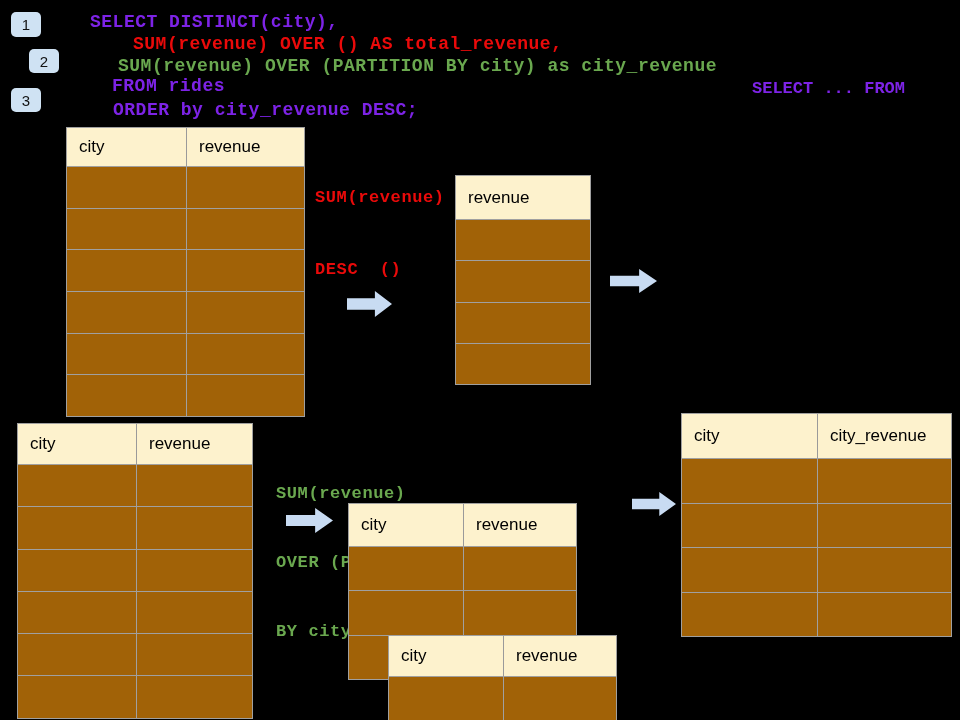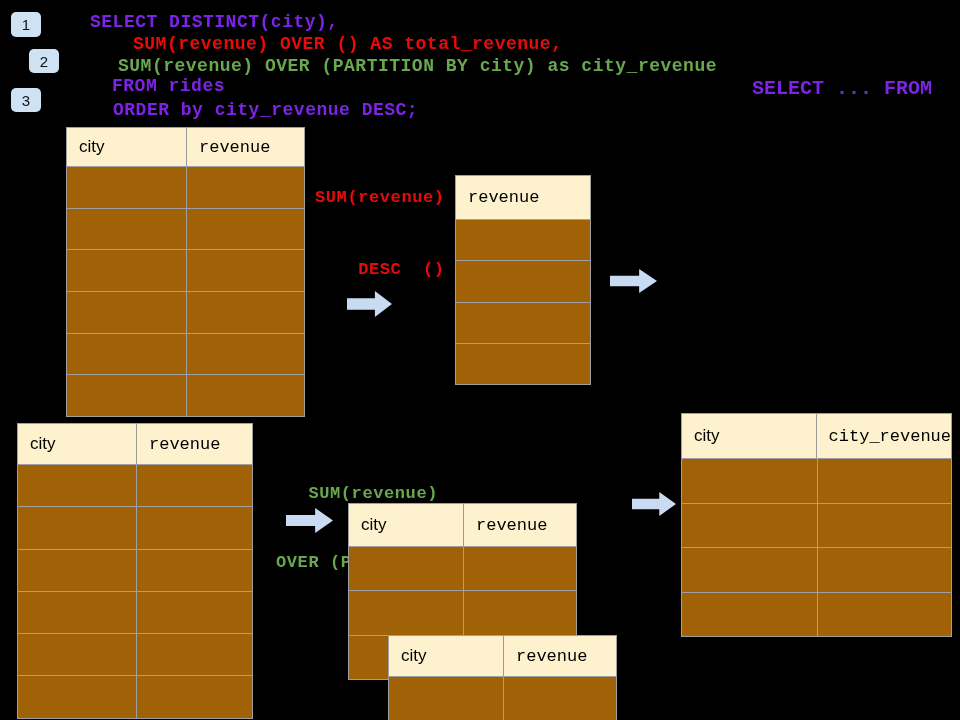--- a/index.html
+++ b/index.html
@@ -11,43 +11,43 @@
   
   .badge{
     position:absolute;background:var(--badge-fill,#cfe2f3);
     border-radius:5px;color:#111;
     display:flex;align-items:center;justify-content:center;
     font-size:15px;font-family:"Liberation Sans",sans-serif;
   }
   
   .code{
     position:absolute;font-family:"Liberation Mono",monospace;
-    font-weight:bold;white-space:pre;text-align:right;
+    font-weight:bold;white-space:pre;
   }
   .sql-line{font-size:18px;line-height:22px;letter-spacing:0.5px;}
   [data-color="purple"]{color:var(--purple,#7d23e6);}
   [data-color="red"]{color:var(--red,#ea0a0a);}
   [data-color="green"]{color:var(--green,#6aa84f);}
-  .snippet{font-size:20px;line-height:20px;color:var(--purple,#7d23e6);}
+  .snippet{font-size:17px;line-height:20px;color:var(--purple,#7d23e6);}
   .ann{font-size:17px;letter-spacing:0.6px;}
   .ann-red{color:var(--red,#ea0a0a);line-height:24px;}
   .ann-green{color:var(--green,#6aa84f);line-height:23px;}
   
   .tbl{
     position:absolute;display:flex;flex-direction:column;
     background:#a16207;border:1px solid var(--table-line,#a0a0a0);
     box-sizing:border-box;
   }
   .hrow{display:flex;background:var(--table-header-fill,#fdf2cd);box-sizing:border-box;}
   .hcell{
     display:flex;align-items:center;box-sizing:border-box;
     padding-left:12px;font-size:17px;color:#000;
     border-right:1px solid #9a9a9a;
   }
-  .hcell:last-child{border-right:none;font-family:Liberation Mono, monospace;}
+  .hcell:last-child{border-right:none;}
   .trow{display:flex;box-sizing:border-box;border-top:1px solid var(--table-line,#a0a0a0);}
   .tcell{box-sizing:border-box;border-right:1px solid var(--table-line,#a0a0a0);}
   .tcell:last-child{border-right:none;}
   .t1{left:66px;top:127px;width:239px;}  .t1 .hrow{height:38px;}  .t1 .trow{height:41.7px;} .t1 .c1{width:120px;} .t1 .c2{flex:1;}
   .t2{left:455px;top:175px;width:136px;} .t2 .hrow{height:43px;}  .t2 .trow{height:41.3px;} .t2 .c1{flex:1;}
   .t3{left:17px;top:423px;width:236px;}  .t3 .hrow{height:40px;}  .t3 .trow{height:42.3px;} .t3 .c1{width:119px;} .t3 .c2{flex:1;}
   .ta{left:348px;top:503px;width:229px;} .ta .hrow{height:42px;}  .ta .trow{height:44.3px;} .ta .c1{width:115px;} .ta .c2{flex:1;}
   .tb{left:388px;top:635px;width:229px;} .tb .hrow{height:40px;}  .tb .trow{height:44px;}   .tb .c1{width:115px;} .tb .c2{flex:1;}
   .t4{left:681px;top:413px;width:271px;} .t4 .hrow{height:44px;}  .t4 .trow{height:44.5px;} .t4 .c1{width:136px;} .t4 .c2{flex:1;}
   

